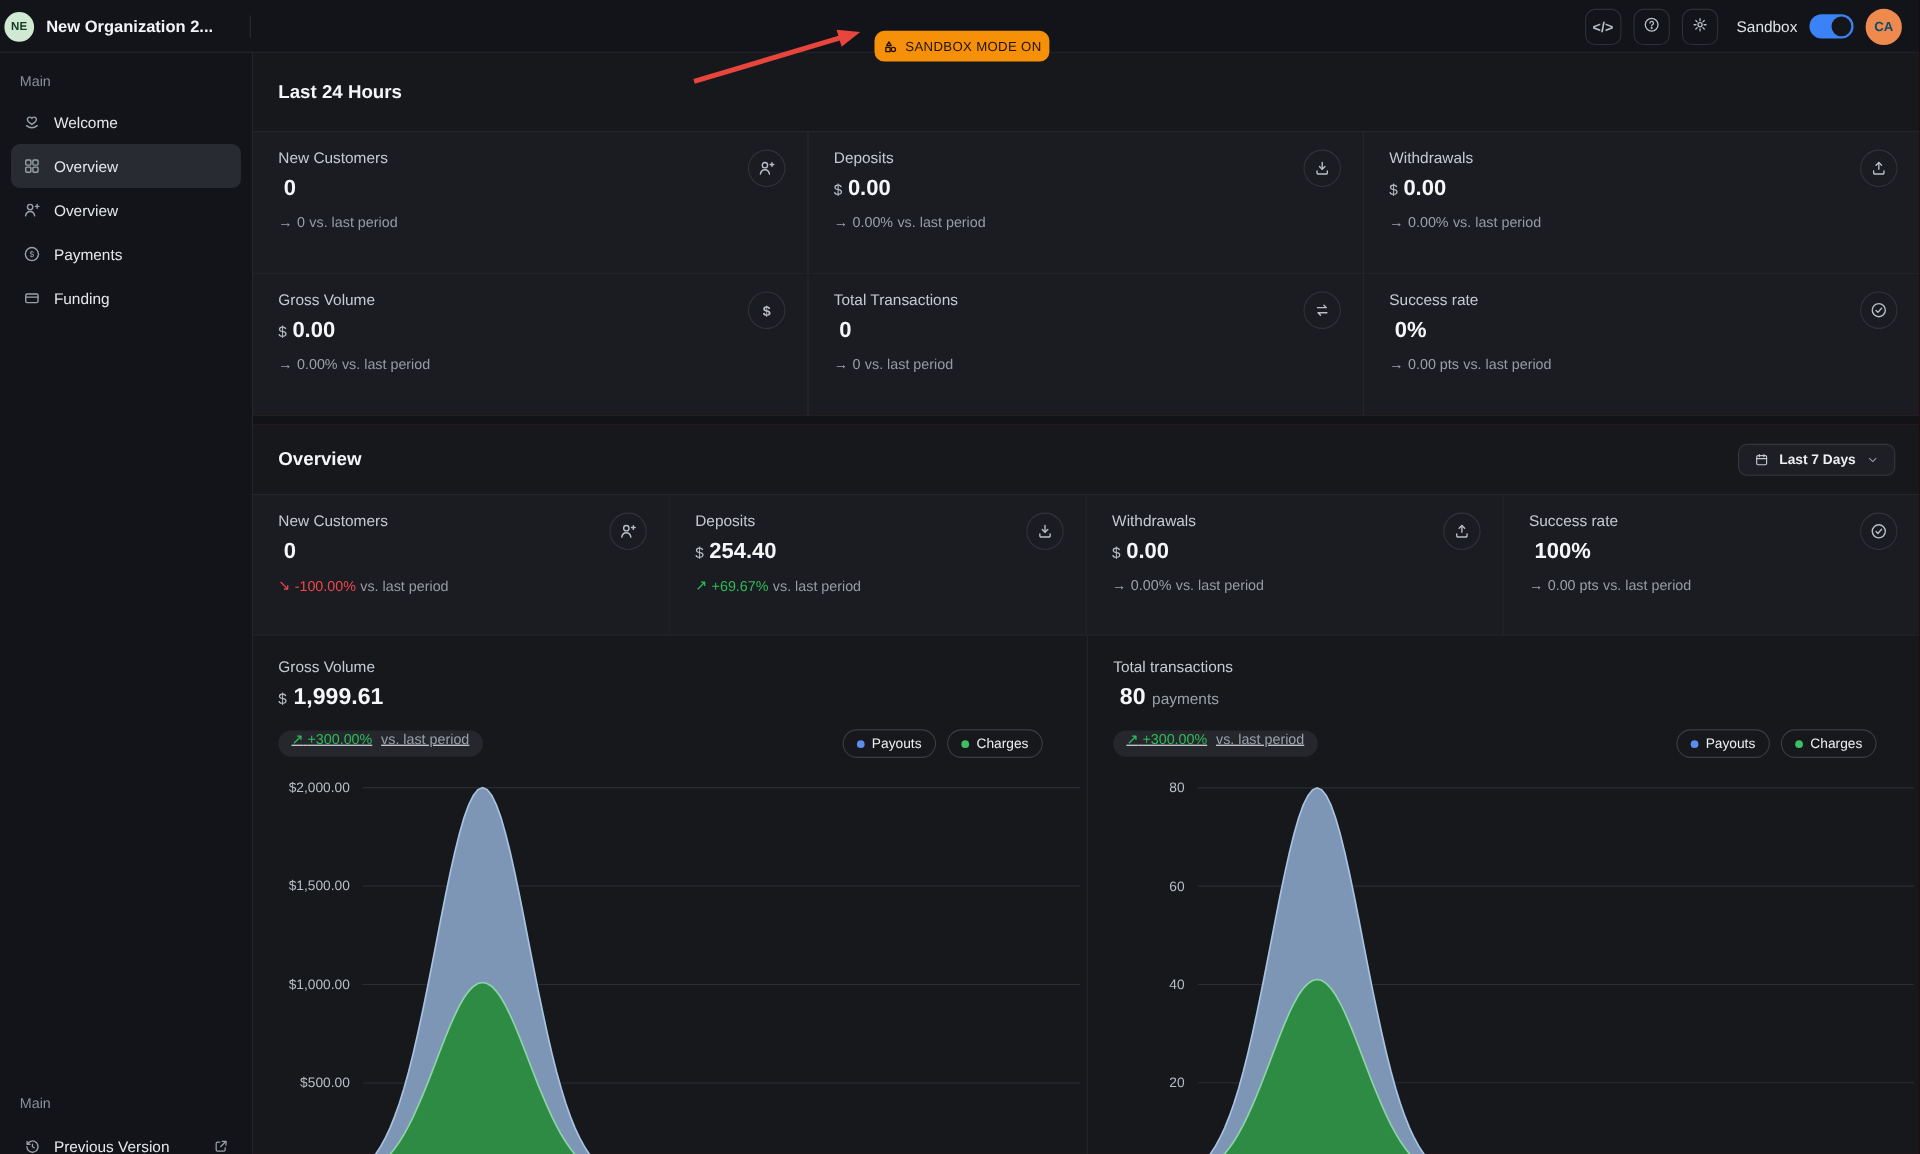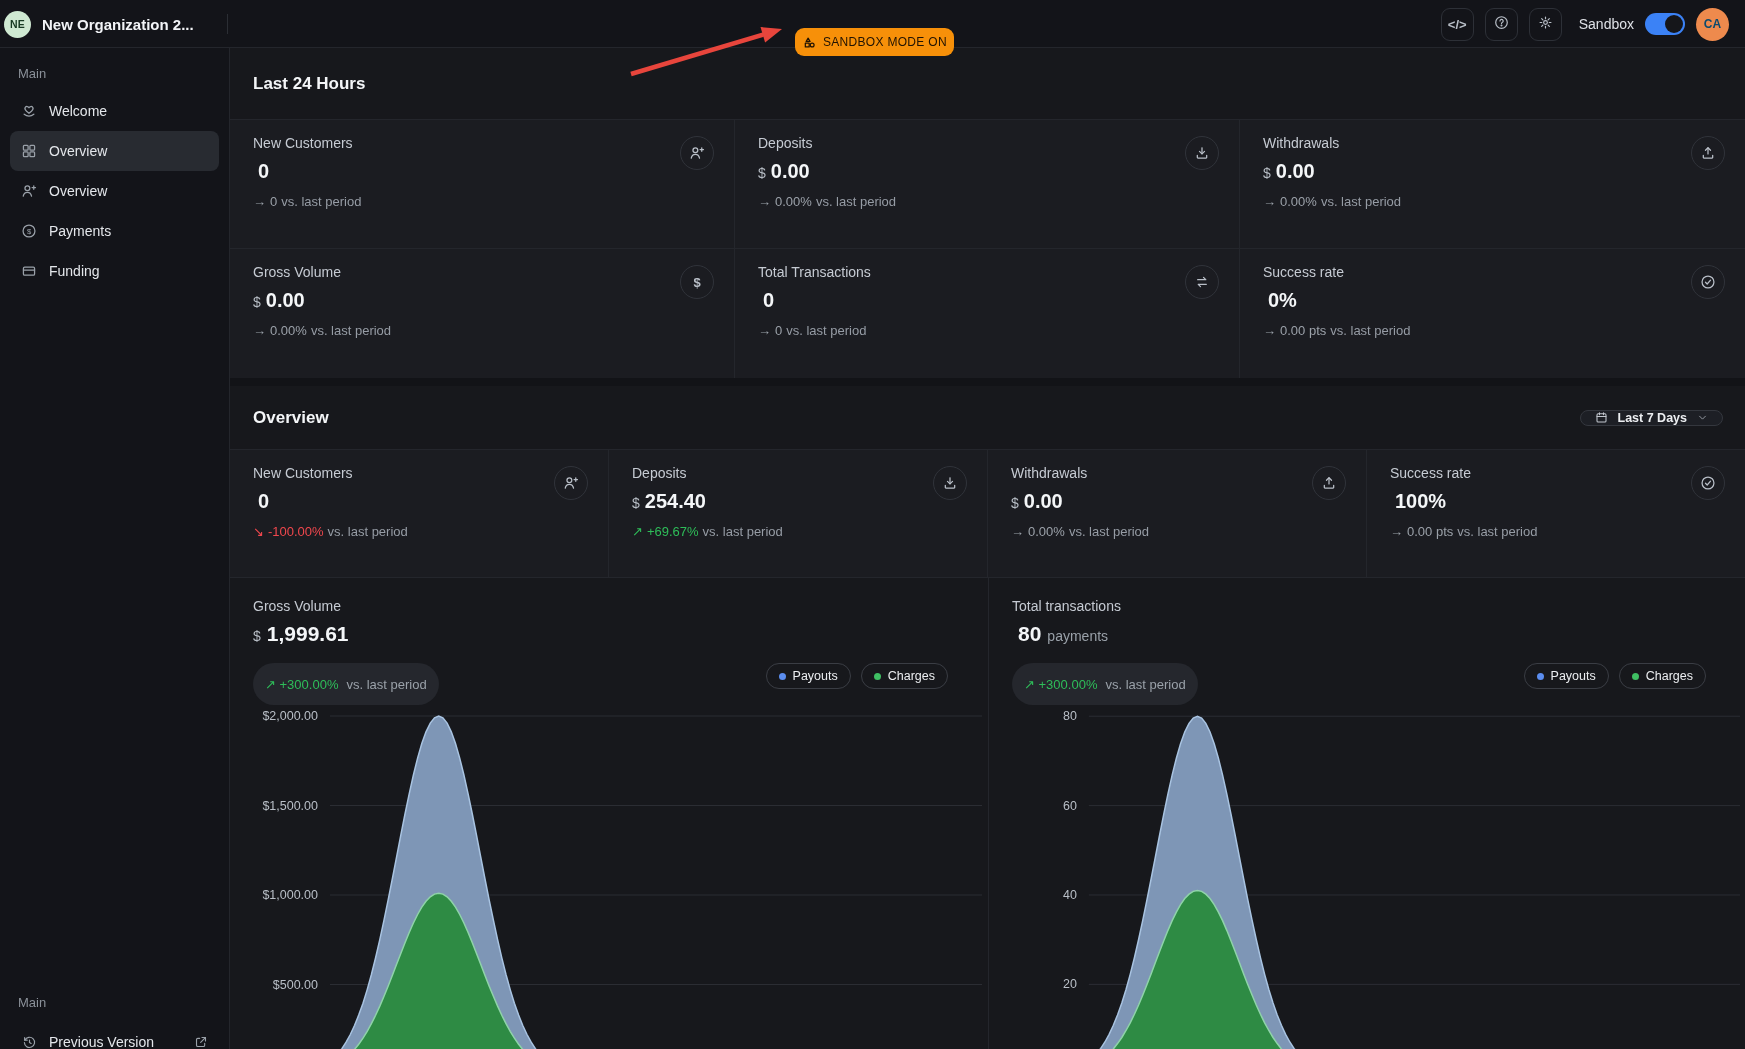--- a/index.html
+++ b/index.html
@@ -50,34 +50,34 @@
   .grid4 .card:not(:last-child) { border-right:1px solid #24262c; }
   .card-title { font-size:14px; color:#c6cbd3; }
   .card-icon { position:absolute; top:16px; right:20px; width:34px; height:34px; border:1px solid #30333a; border-radius:50%; color:#b9bfc8; display:flex; align-items:center; justify-content:center; }
   .card-value { margin-top:9px; font-size:20px; font-weight:bold; color:#f4f6f8; display:flex; align-items:baseline; gap:5px; }
   .card-value .pfx { font-size:14px; font-weight:normal; color:#b6bcc4; }
   .card-sub { margin-top:11px; font-size:13px; color:#969ca5; display:flex; align-items:center; gap:4px; }
   .t-flat { color:#9ba1a9; }
   .t-up { color:#2ebd59; }
   .t-down { color:#f0474d; }
 
-  .range-btn { position:absolute; right:22px; top:50%; transform:translateY(-50%); height:16px; display:flex; align-items:center; gap:9px; padding:0 13px; background:#1d1f25; border:1px solid #34373e; border-radius:8px; color:#eceef1; font-size:12.5px; font-weight:bold; cursor:pointer; }
+  .range-btn { position:absolute; right:22px; top:50%; transform:translateY(-50%); height:29px; display:flex; align-items:center; gap:9px; padding:0 13px; background:#1d1f25; border:1px solid #34373e; border-radius:8px; color:#eceef1; font-size:12.5px; font-weight:bold; cursor:pointer; }
   .range-btn .ic { display:flex; color:#c3c8cf; }
   .range-btn .chev { color:#9aa1a9; }
 
   
   .charts { position:relative; display:grid; grid-template-columns:758px 1fr; height:471px; background:#17181c; }
   .chart-panel { position:relative; padding:20px 0 0 23px; }
   .chart-panel + .chart-panel { border-left:1px solid #24262c; }
   .chart-title { font-size:14px; color:#c6cbd3; }
   .chart-value { margin-top:8px; font-size:21px; font-weight:bold; color:#f4f6f8; display:flex; align-items:baseline; gap:6px; }
   .chart-value .pfx { font-size:14px; font-weight:normal; color:#b6bcc4; }
   .chart-value .unit { font-size:14px; font-weight:normal; color:#9aa1a9; }
   .badge-row { position:relative; margin-top:17px; height:26px; }
-  .trend-pill { display:inline-flex; align-items:center; gap:8px; height:42px; padding:0 12px; background:#25272d; border-radius:999px; font-size:13px; }
+  .trend-pill { display:inline-flex; gap:8px; height:24px; padding:0 12px; background:#25272d; border-radius:999px; font-size:13px;text-decoration:underline; }
   .trend-pill .rest { color:#9aa1a9; }
   .legend { position:absolute; right:40px; top:0; display:flex; gap:10px; }
   .legend-pill { display:flex; align-items:center; gap:7px; height:26px; padding:0 12px; border:1px solid #3a3d44; border-radius:999px; background:transparent; font-size:12.5px; color:#eceef1; cursor:pointer; }
   .legend-pill .dot { width:7px; height:7px; border-radius:50%; }
   .chart-svg { display:block; margin-top:13px; margin-left:-23px; }
 
   .txt-ic { font-size:13px; font-weight:600; font-family:"Liberation Sans","DejaVu Sans",sans-serif; }
   svg.ln { fill:none; stroke:currentColor; stroke-width:1.4; stroke-linecap:round; stroke-linejoin:round; }
 </style>
 </head>

